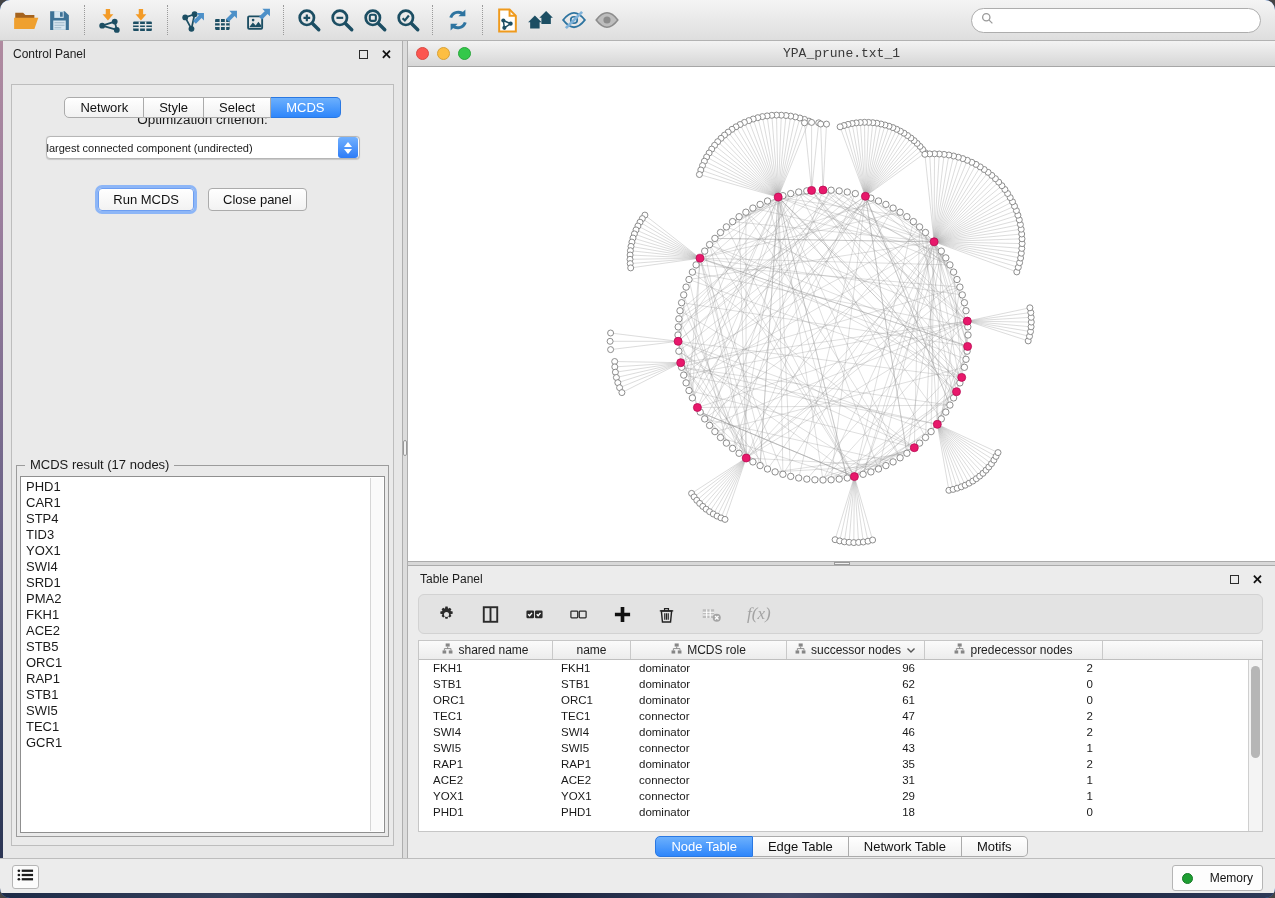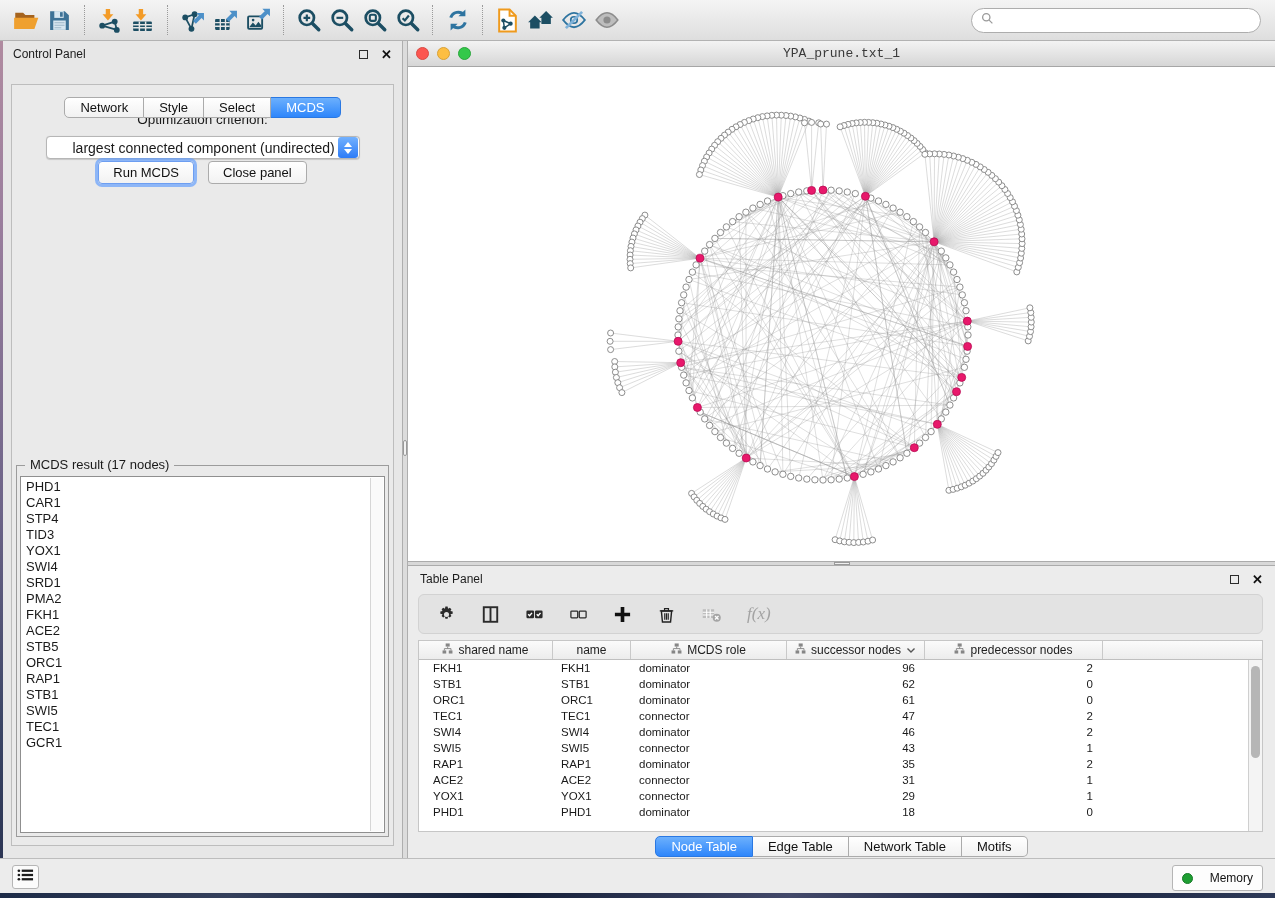--- a/index.html
+++ b/index.html
@@ -1,19 +1,19 @@
 <!DOCTYPE html>
 <html><head>
 <meta charset="utf-8">
 <style>
   * { margin:0; padding:0; box-sizing:border-box; }
   html,body { background:#444; }
   .screen {
     position:relative; width:1275px; height:898px; overflow:hidden;
-    background:#3b82f6; font-family:"Liberation Sans", sans-serif; color:#1a1a1a;
+    background:#3b82f6; font-family:"Liberation Sans", sans-serif; color:#1a1a1a;border-radius:10px;
   }
   
   .left-strip  { position:absolute; left:0; top:41px; width:3px; height:852px;
     background:linear-gradient(180deg,#b08ba0 0%,#9c7f9e 20%,#6d6488 55%,#3c4666 80%,#27304e 100%); }
   .bottom-strip{ position:absolute; left:0; top:893px; width:1275px; height:5px;
     background:linear-gradient(90deg,#1d2b47 0%,#35405c 18%,#141f38 40%,#43496a 62%,#1a2440 82%,#2e3a58 100%); }
   
   .toolbar { position:absolute; left:0; top:0; width:1275px; height:41px;
     background:linear-gradient(180deg,#f4f4f4,#dedede); border-bottom:1px solid #b2b2b2;
     display:flex; align-items:center; padding:0 10px; }
@@ -36,26 +36,26 @@
     background:linear-gradient(180deg,#ffffff,#f1f1f1); border:1px solid #ababab; border-left:none; color:#111;margin-top:23px; }
   .tab:first-child { border-left:1px solid #ababab; border-radius:5px 0 0 5px; }
   .tab:last-child { border-radius:0 5px 5px 0; }
   .tab.selected { background:linear-gradient(180deg,#6cb0fd,#2e86fb); border-color:#2a78e2; color:#fff; }
   .cp-content { position:absolute; left:8px; right:8px; top:43px; bottom:12px;
     background:#eaeaea; border:1px solid #bdbdbd; }
   .crit-label { text-align:center; margin-top:27px; font-size:13.5px; }
   .select-row { display:flex; justify-content:center; margin-top:9px; }
   .mac-select { width:314px; height:23px; background:#fff; border:1px solid #b6b6b6; border-radius:4px;
     display:flex; align-items:center; overflow:hidden; box-shadow:0 0.5px 1px rgba(0,0,0,.15); }
-  .mac-select .val { flex:1; font-size:14px; padding-left:9px; white-space:nowrap;margin-left:17px; }
+  .mac-select .val { flex:1; font-size:11px; white-space:nowrap; }
   .stepper { width:20px; height:21px; margin:0 1px; border-radius:3px;
     background:linear-gradient(180deg,#73b1fe,#2d7cf7); display:flex; flex-direction:column; align-items:center; justify-content:center; gap:2px; }
   .stepper .up { width:0; height:0; border-left:4px solid transparent; border-right:4px solid transparent; border-bottom:5px solid #fff; }
   .stepper .dn { width:0; height:0; border-left:4px solid transparent; border-right:4px solid transparent; border-top:5px solid #fff; }
-  .btn-row { display:flex; justify-content:center; gap:14px; margin-top:2px; }
+  .btn-row { display:flex; justify-content:center; gap:14px; margin-top:29px; }
   .mac-btn { height:23px; padding:0 14px; font-size:13px; background:linear-gradient(180deg,#ffffff,#f2f2f2);
     border:1px solid #ababab; border-radius:4px; display:flex; align-items:center; color:#111; }
   .mac-btn.focused { box-shadow:0 0 0 3px rgba(90,153,253,.65); border-color:#6d9ef1; }
   .groupbox { position:absolute; left:4px; right:4px; top:380px; bottom:8px; border:1px solid #9c9c9c; }
   .gb-label { position:absolute; top:-9px; left:8px; background:#eaeaea; padding:0 5px; font-size:13px; }
   .listbox { position:absolute; left:3px; right:3px; top:10px; bottom:3px; background:#fff; border:1px solid #8f8f8f; overflow:hidden; }
   .listbox .items { padding:2px 0 0 5px; }
   .list-item { font-size:13px; height:16px; line-height:16px; }
   .list-scroll { position:absolute; right:1px; top:1px; bottom:1px; width:13px; background:#fafafa; border-left:1px solid #d6d6d6; }
   

